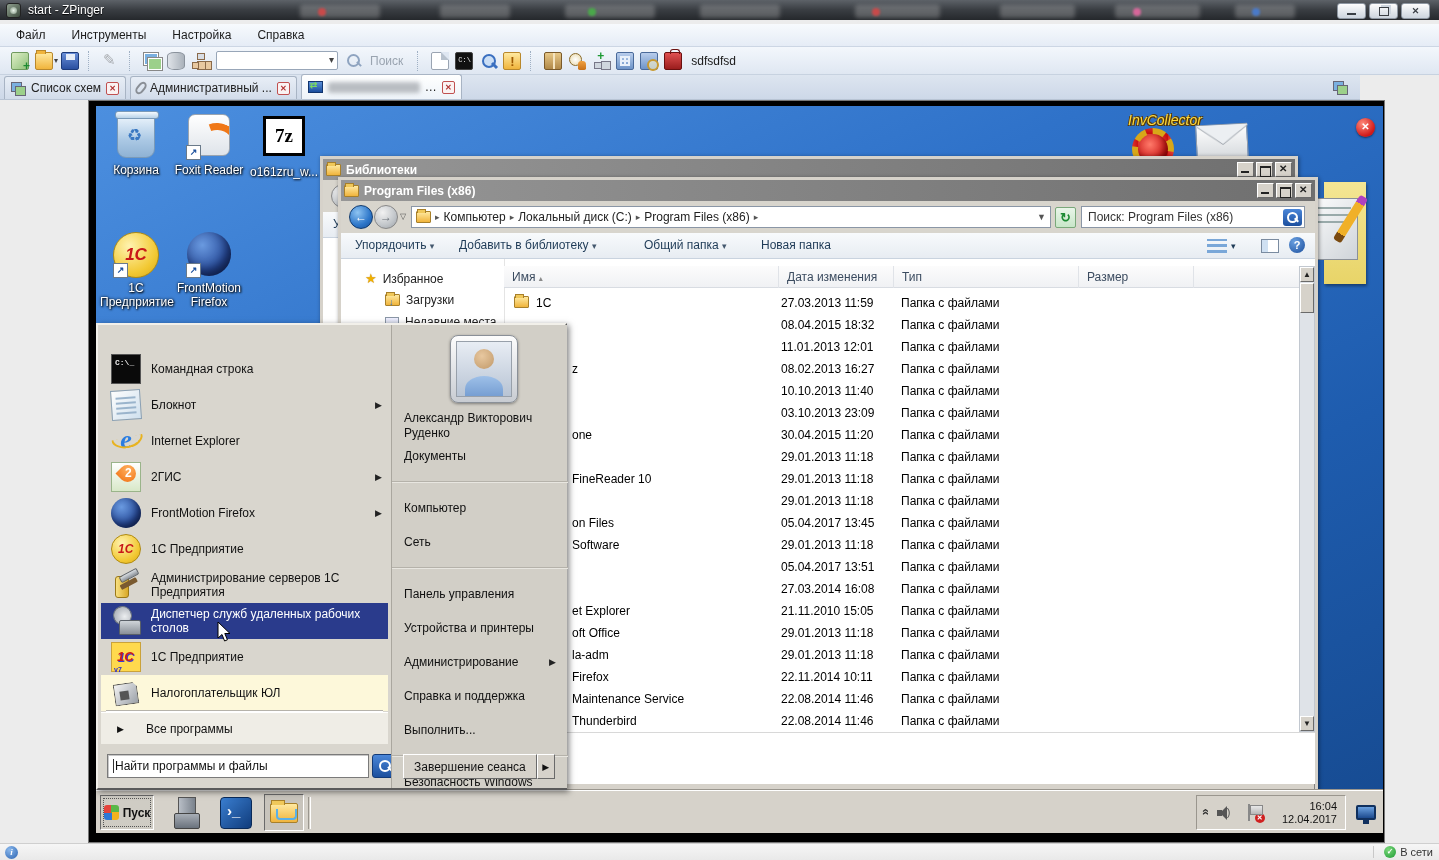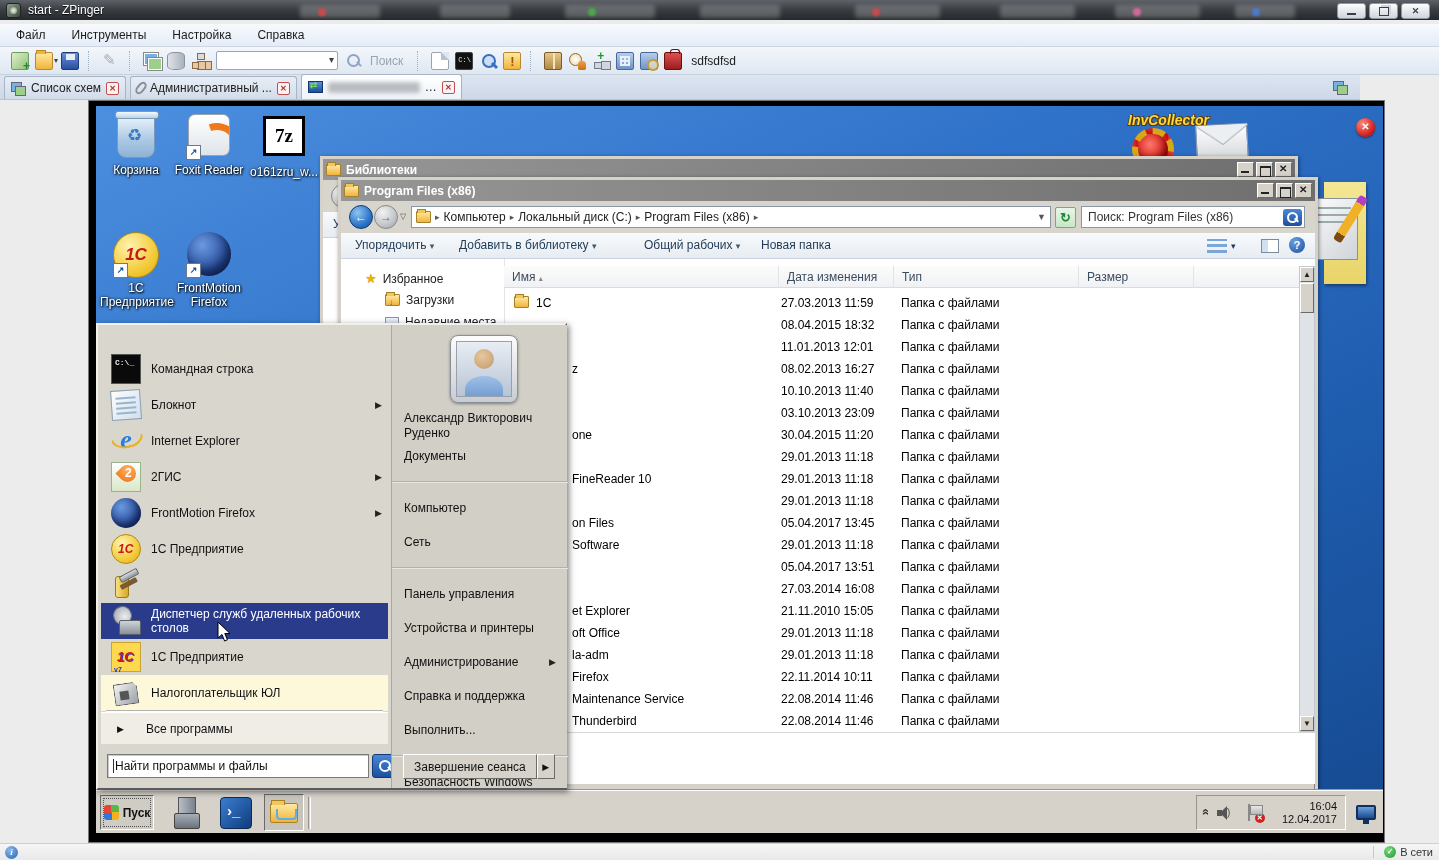--- a/index.html
+++ b/index.html
@@ -89,21 +89,21 @@
   .ic-bin{width:38px;height:44px;margin:0 auto;background:linear-gradient(180deg,#eef6fd,#aac8e4 60%,#8fb2d4);border:1px solid #7a9ab8;border-radius:5px 5px 9px 9px;position:relative}
   .ic-bin::before{content:"";position:absolute;left:-3px;top:-4px;width:42px;height:6px;background:linear-gradient(#f4faff,#b8d2e8);border:1px solid #7a9ab8;border-radius:3px}
   .ic-bin::after{content:"♻";position:absolute;left:9px;top:10px;color:#3a78c2;font-size:17px}
   .ic-foxit{width:42px;height:42px;margin:0 auto;background:linear-gradient(#fff,#dfe4ea);border:1px solid #9aa4b0;border-radius:7px;position:relative;overflow:hidden}
   .ic-foxit::before{content:"";position:absolute;left:4px;top:8px;width:34px;height:34px;border:7px solid transparent;border-top-color:#f07818;border-right-color:#f8a848;border-radius:50%;transform:rotate(25deg)}
   .ic-7z{width:42px;height:40px;margin:0 auto;background:#fff;border:3px solid #000;color:#000;font-weight:bold;font-size:19px;line-height:34px;font-family:"Liberation Serif",serif}
   .ic-1c{width:46px;height:46px;margin:0 auto;border-radius:50%;background:radial-gradient(circle at 35% 30%,#fff3b0,#f2c832 65%,#d8a81a);border:1px solid #b08a10;color:#c81818;font-weight:bold;font-style:italic;font-size:17px;line-height:44px}
   .ic-globe{width:44px;height:44px;margin:0 auto;border-radius:50%;background:radial-gradient(circle at 35% 30%,#6a9ae0,#2a4f9e 60%,#132c60);box-shadow:inset -4px -6px 10px rgba(0,0,20,.5)}
 
   
-  .inv-logo-text{color:#ffd83a;font-weight:bold;font-style:italic;font-size:14px;text-shadow:1px 1px 0 #5a3a00,-1px 1px 0 #5a3a00,1px -1px 0 #5a3a00}
+  .inv-logo-text{color:#ffd83a;font-weight:normal;font-style:italic;font-size:14px;text-shadow:1px 1px 0 #5a3a00,-1px 1px 0 #5a3a00,1px -1px 0 #5a3a00}
   .inv-gear{width:42px;height:42px;border-radius:50%;border:6px dashed #d8a718;background:radial-gradient(circle at 40% 35%,#ff7a6a,#c81010 70%);box-shadow:inset -3px -4px 6px rgba(80,0,0,.6)}
   .g-envelope{width:52px;height:38px;background:linear-gradient(#ffffff,#d2d6da);border:1px solid #9aa0a8;position:relative;transform:rotate(-3deg)}
   .g-envelope::before{content:"";position:absolute;left:0;top:0;border-left:26px solid transparent;border-right:26px solid transparent;border-top:19px solid #eceff2;filter:drop-shadow(0 1px 0 #9aa0a8)}
   .g-person{width:44px;height:46px;position:relative}
   .g-person::before{content:"";position:absolute;left:12px;top:0;width:20px;height:20px;border-radius:50%;background:radial-gradient(circle at 40% 35%,#e8c49a,#b8875a);border:3px solid #6a5340;border-bottom-color:transparent}
   .g-person::after{content:"";position:absolute;left:4px;bottom:0;width:36px;height:22px;border-radius:10px 10px 4px 4px;background:linear-gradient(#ff9a3a,#e06810)}
   .g-pad{width:50px;height:62px;background:linear-gradient(135deg,#fdfdfd,#cfd4d9);border:1px solid #8a9098;position:relative}
   .g-pad::before{content:"";position:absolute;left:6px;top:8px;width:36px;height:2px;background:#9aa;box-shadow:0 7px 0 #9aa,0 14px 0 #9aa}
   .g-pad::after{content:"";position:absolute;right:2px;top:-6px;width:9px;height:52px;background:linear-gradient(#b040c0 0 8px,#f0b028 8px 44px,#7a4a10 44px);transform:rotate(32deg);border-radius:3px}
   .g-close{width:19px;height:19px;border-radius:50%;background:radial-gradient(circle at 35% 30%,#ff8a7a,#d01818 70%);color:#fff;font-size:10px;font-weight:bold;text-align:center;line-height:18px;box-shadow:0 1px 2px rgba(0,0,0,.5)}
@@ -420,21 +420,21 @@
           </div>
           <div class="refreshbtn" style="left:714px;top:6px">↻</div>
           <div class="searchbox" style="left:740px;top:5px;width:224px">
             <span>Поиск: Program Files (x86)</span>
             <div class="magbtn"></div>
           </div>
         </div>
         <div class="cmdbar">
           <span class="cmditem" style="left:14px"><span>Упорядочить</span> <span class="car">▾</span></span>
           <span class="cmditem" style="left:118px"><span>Добавить в библиотеку</span> <span class="car">▾</span></span>
-          <span class="cmditem" style="left:303px"><span>Общий рабочих</span> <span class="car">▾</span></span>
+          <span class="cmditem" style="left:303px"><span>Общий папка</span> <span class="car">▾</span></span>
           <span class="cmditem" style="left:420px"><span>Новая папка</span></span>
           <div class="views-ic" style="left:866px;top:6px"></div>
           <span class="cmditem car" style="left:890px;top:8px;font-size:9px">▾</span>
           <div class="pane-ic" style="left:920px;top:6px"></div>
           <div class="help-ic" style="left:948px;top:4px">?</div>
         </div>
 
         <div class="explorer-body" style="left:0;top:79px;width:974px;height:473px"></div>
 
         <div class="sb-item" style="left:24px;top:91px">
@@ -618,20 +618,21 @@
                 <div class="smi smi-firefox"></div>
                 <span class="txt">FrontMotion Firefox</span>
                 <span class="sm-arrow">▶</span>
               </div>
               <div class="sm-item">
                 <div class="smi smi-c8"></div>
                 <span class="txt">1С Предприятие</span>
               </div>
               <div class="sm-item">
                 <div class="smi smi-cadm"></div>
+                <span class="txt">Администрирование серверов 1С Предприятия</span>
               </div>
               <div class="sm-item selected">
                 <div class="smi smi-rds"></div>
                 <span class="txt">Диспетчер служб удаленных рабочих столов</span>
               </div>
               <div class="sm-item">
                 <div class="smi smi-c7"></div>
                 <span class="txt">1С Предприятие</span>
               </div>
               <div class="sm-item hover">

